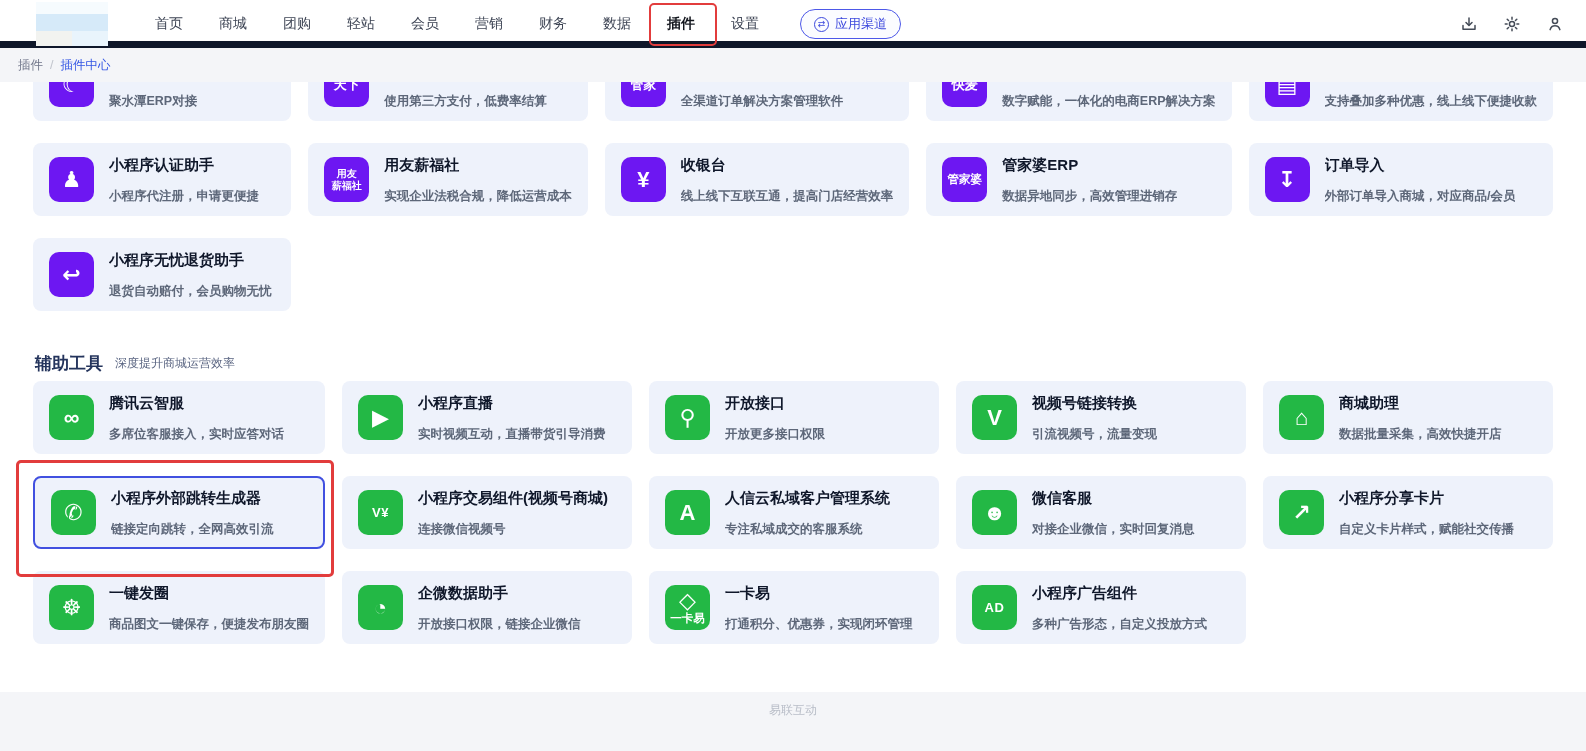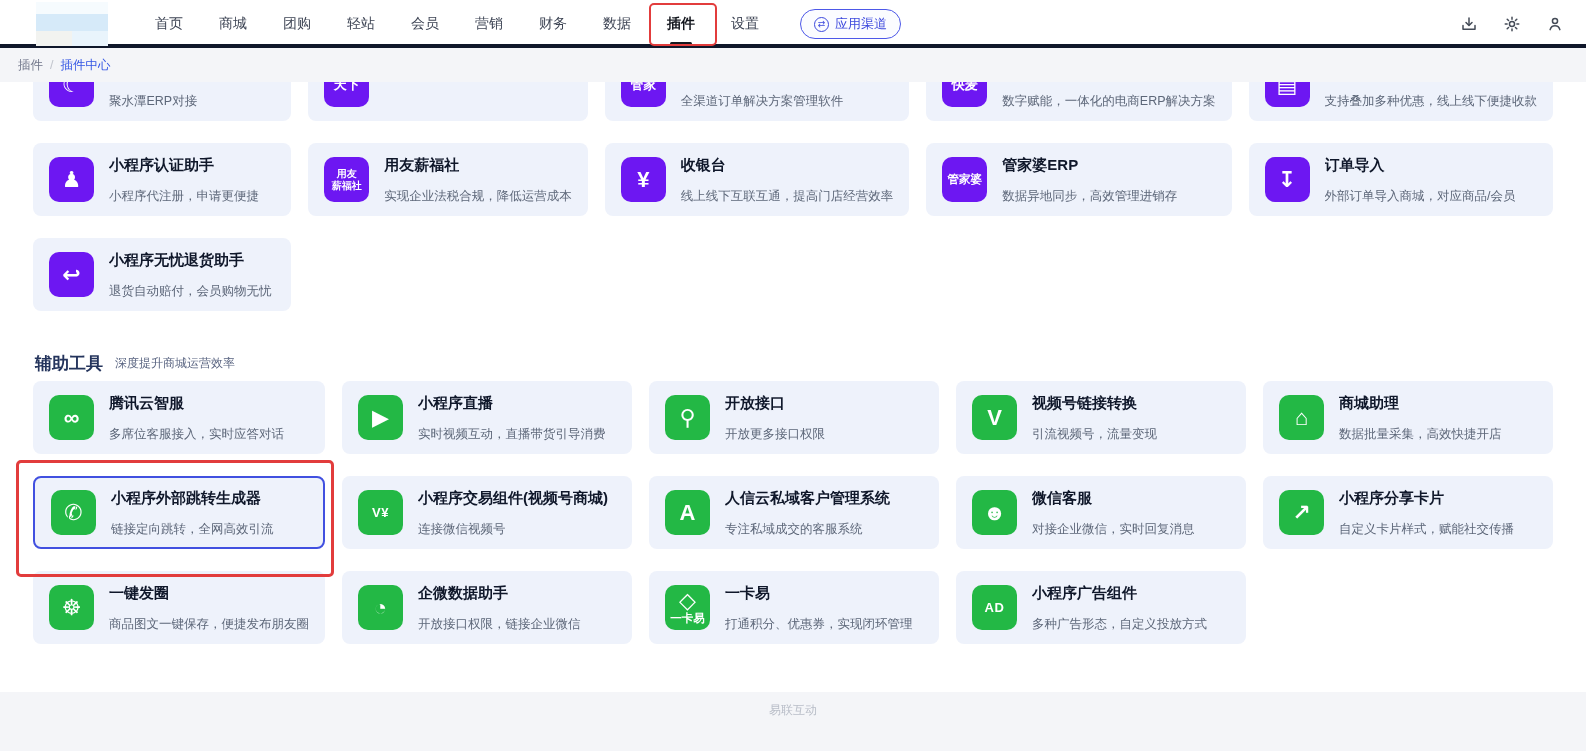--- a/index.html
+++ b/index.html
@@ -3,21 +3,21 @@
 <meta charset="utf-8">
 <style>
   * { box-sizing: border-box; margin: 0; padding: 0; }
   html,body { width:1586px; height:751px; }
   body {
     font-family: "Liberation Sans", "DejaVu Sans", sans-serif;
     background:#f4f5f8; overflow:hidden; position:relative;
     color:#333;
   }
   
-  .navbar { height:48px; background:#fff; border-bottom:4px solid #0f172a;
+  .navbar { height:48px; background:#fff; border-bottom:7px solid #0f172a;
     position:relative; display:flex; align-items:center; }
   .logo { position:absolute; left:36px; top:2px; width:72px; height:44px; }
   .logo .b1{ height:12px; background:#f6fbfe; }
   .logo .b2{ height:17px; background:#d6eaf9; }
   .logo .b3{ height:15px; display:flex; }
   .logo .b3 span:first-child{ flex:1; background:#f2f3f0; }
   .logo .b3 span:last-child{ flex:1; background:#e9f4fc; }
   .nav-items { position:absolute; left:155px; top:0; height:48px; display:flex; align-items:center; }
   .nav-item { font-size:14px; color:#3d4454; margin-right:36px; cursor:pointer;
     position:relative; white-space:nowrap; }
@@ -54,21 +54,21 @@
   .card-icon.green { background:#23b845; }
   .icon-glyph { font-size:22px; line-height:1; }
   .icon-glyph.sm { font-size:13px; letter-spacing:0.5px; }
   .icon-text { font-size:13px; line-height:1.2; text-align:right; white-space:nowrap; }
   .icon-text.multi { font-size:10px; }
   .icon-text.long { font-size:11.5px; }
   .card-body { min-width:0; }
   .card-title { font-size:15px; font-weight:bold; color:#0f172a; min-height:19px; line-height:19px;
     white-space:nowrap; overflow:hidden; }
   .card-sub { font-size:12.5px; color:#5d6779; margin-top:14px; line-height:16px;
-    white-space:nowrap; overflow:hidden; }
+    white-space:nowrap; overflow:hidden;font-weight:bold; }
   
   .footer { height:59px; background:#f4f5f8; text-align:center; padding-top:8px; }
   .footer-text { font-size:12px; color:#b9bec8;margin-top:21px; }
   
   .anno { position:absolute; border:3px solid #e23c3c; border-radius:5px; pointer-events:none; z-index:50; }
   .anno-nav { left:649px; top:3px; width:68px; height:43px; border-width:2.5px; }
   .anno-card { left:16px; top:460px; width:318px; height:117px; }
 </style>
 </head>
 <body>
@@ -135,20 +135,24 @@
         </div>
         <div class="card-body">
           <div class="card-title"></div>
           <div class="card-sub">聚水潭ERP对接</div>
         </div>
       </div>
       <div class="card">
         <div class="card-icon purple">
           <span class="icon-text">天下</span>
         </div>
+        <div class="card-body">
+          <div class="card-title"></div>
+          <div class="card-sub">使用第三方支付，低费率结算</div>
+        </div>
       </div>
       <div class="card">
         <div class="card-icon purple">
           <span class="icon-text">管家</span>
         </div>
         <div class="card-body">
           <div class="card-title"></div>
           <div class="card-sub">全渠道订单解决方案管理软件</div>
         </div>
       </div>

